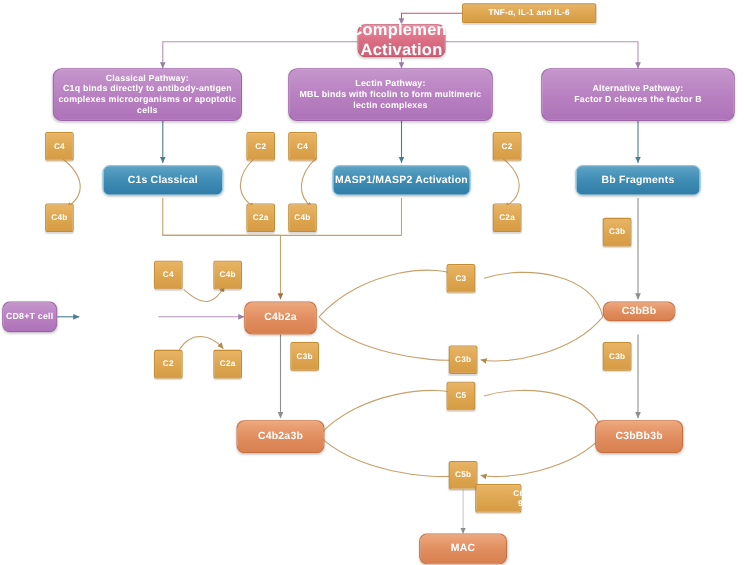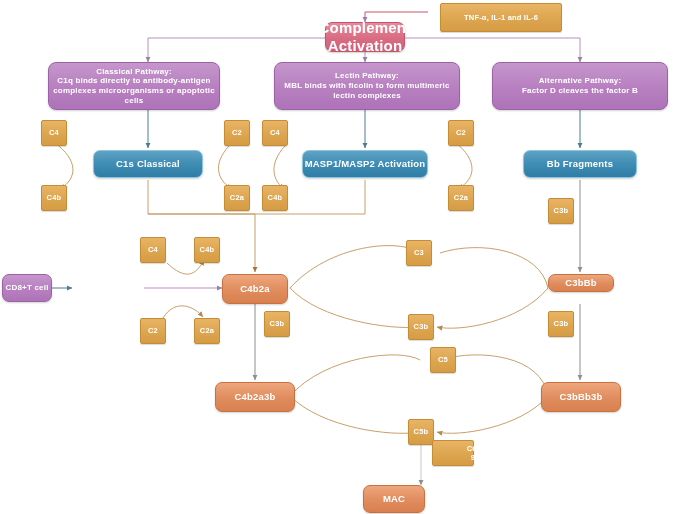--- a/index.html
+++ b/index.html
@@ -114,35 +114,35 @@
 
       <path d="M290,396 C325,356 400,348 420,360" stroke="#c8a06a"></path>
       <path d="M440,360 C480,348 542,356 548,396" stroke="#c8a06a"></path>
       <path d="M290,396 C322,428 392,437 419,432" stroke="#c8a06a" marker-end="url(#ar-o)"></path>
       <path d="M548,396 C520,428 458,437 437,432" stroke="#c8a06a" marker-end="url(#ar-o)"></path>
 
       <path d="M421,445 L421,485" stroke="#c9c9c9" marker-end="url(#ar-g)"></path>
     </g>
   </svg>
 
-  <div class="node cyto" style="left:440px;top:3px;width:122px;height:29px;">
+  <div class="node cyto" style="left:420px;top:3px;width:122px;height:18px;">
     <span>TNF-α,  IL-1 and IL-6</span>
   </div>
 
   <div class="node rose" style="left:325px;top:22px;width:80px;height:30px;white-space:pre-line;">
     <span>Complement
 Activation</span>
   </div>
 
   <div class="node purple" style="left:48px;top:62px;width:172px;height:48px;white-space:pre-line;">
     <span>Classical Pathway:
 C1q binds directly to antibody-antigen
 complexes microorganisms or apoptotic cells</span>
   </div>
-  <div class="node purple" style="left:274px;top:62px;width:186px;height:48px;white-space:pre-line;">
+  <div class="node purple" style="left:262px;top:62px;width:186px;height:48px;white-space:pre-line;">
     <span>Lectin Pathway:
 MBL binds with ficolin to form multimeric
 lectin complexes</span>
   </div>
   <div class="node purple" style="left:492px;top:62px;width:176px;height:48px;white-space:pre-line;">
     <span>Alternative Pathway:
 Factor D cleaves the factor B</span>
   </div>
 
   <div class="node blue" style="left:93px;top:150px;width:110px;height:28px;">
@@ -221,27 +221,27 @@
   <div class="node chip" style="left:548px;top:311px;">
     <span>C3b</span>
     </div>
 
   <div class="node chip" style="left:406px;top:240px;">
     <span>C3</span>
     </div>
   <div class="node chip" style="left:408px;top:314px;">
     <span>C3b</span>
     </div>
-  <div class="node chip" style="left:430px;top:347px;">
+  <div class="node chip" style="left:406px;top:347px;">
     <span>C5</span>
     </div>
   <div class="node chip" style="left:408px;top:419px;">
     <span>C5b</span>
     </div>
   <div class="node chip wide" style="left:432px;top:440px;">
     <span>C6-9</span>
     </div>
 
-  <div class="node orange" style="left:363px;top:485px;width:62px;height:28px;">
+  <div class="node orange" style="left:381px;top:485px;width:80px;height:28px;">
     <span>MAC</span>
   </div>
 
 </div>
 
 </body></html>

